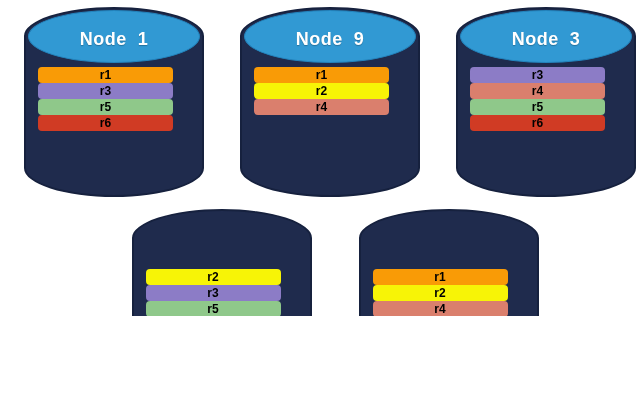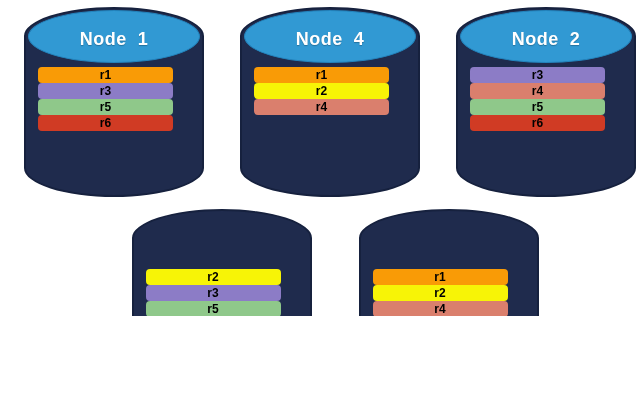--- a/index.html
+++ b/index.html
@@ -111,38 +111,38 @@
             <span class="bar-label">r5</span>
           </div>
           <div class="bar" style="background: rgb(208, 59, 36);">
             <span class="bar-label">r6</span>
           </div>
         </div>
       </div>
       <div class="cylinder">
         <div class="cyl-body"></div>
         <div class="cyl-top">
-          <span class="node-label">Node  4</span>
+          <span class="node-label">Node  9</span>
         </div>
         <div class="bars">
           <div class="bar" style="background: rgb(249, 155, 6);">
             <span class="bar-label">r1</span>
           </div>
           <div class="bar" style="background: rgb(247, 244, 6);">
             <span class="bar-label">r2</span>
           </div>
           <div class="bar" style="background: rgb(218, 127, 109);">
             <span class="bar-label">r4</span>
           </div>
         </div>
       </div>
       <div class="cylinder">
         <div class="cyl-body"></div>
         <div class="cyl-top">
-          <span class="node-label">Node  2</span>
+          <span class="node-label">Node  3</span>
         </div>
         <div class="bars">
           <div class="bar" style="background: rgb(140, 124, 198);">
             <span class="bar-label">r3</span>
           </div>
           <div class="bar" style="background: rgb(218, 127, 109);">
             <span class="bar-label">r4</span>
           </div>
           <div class="bar" style="background: rgb(143, 200, 138);">
             <span class="bar-label">r5</span>

